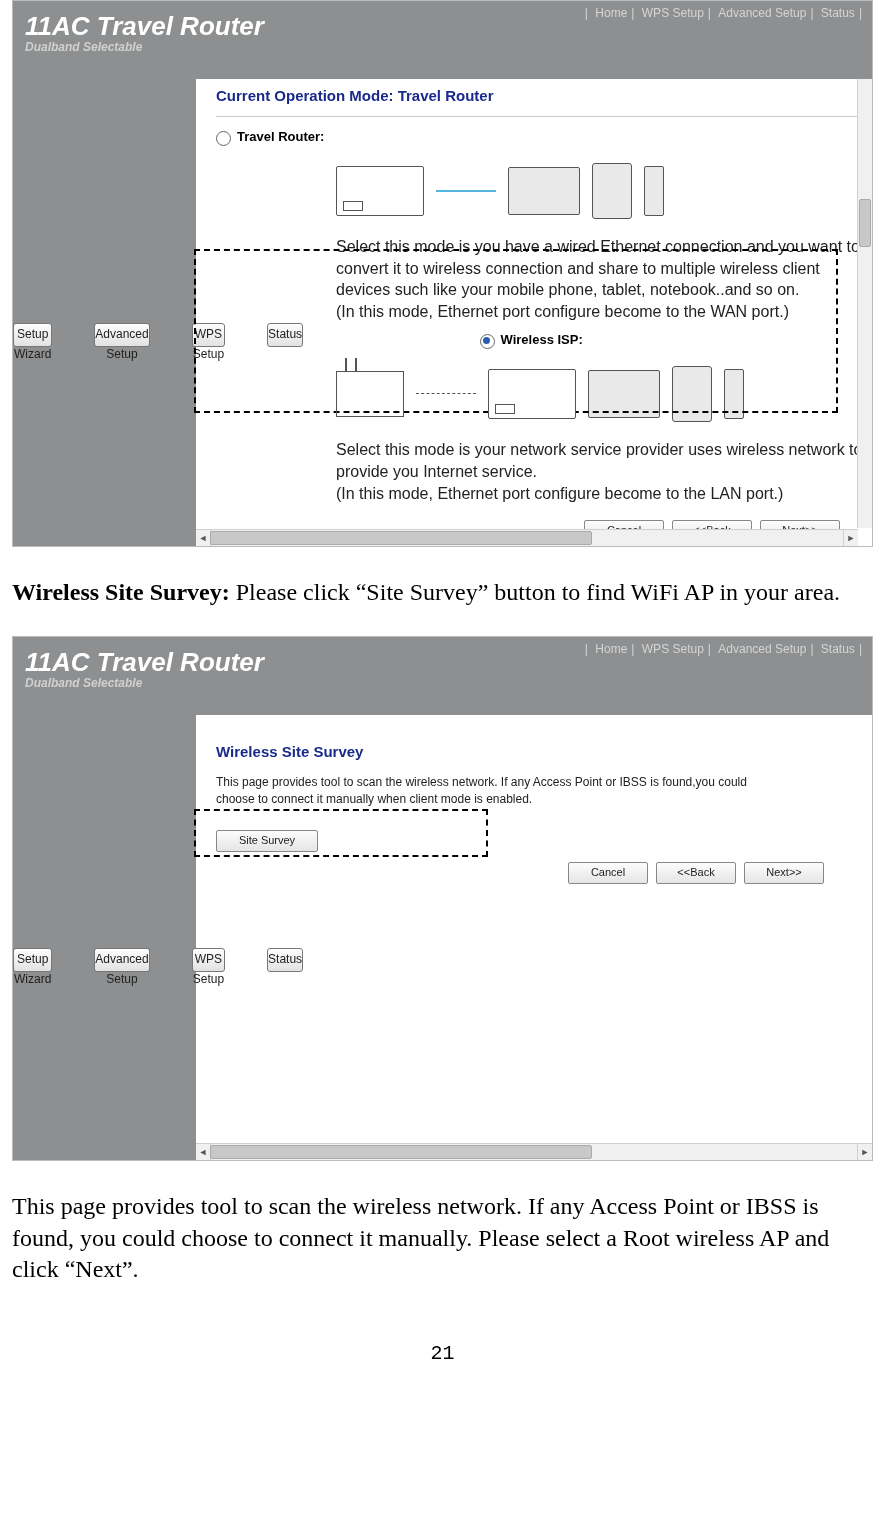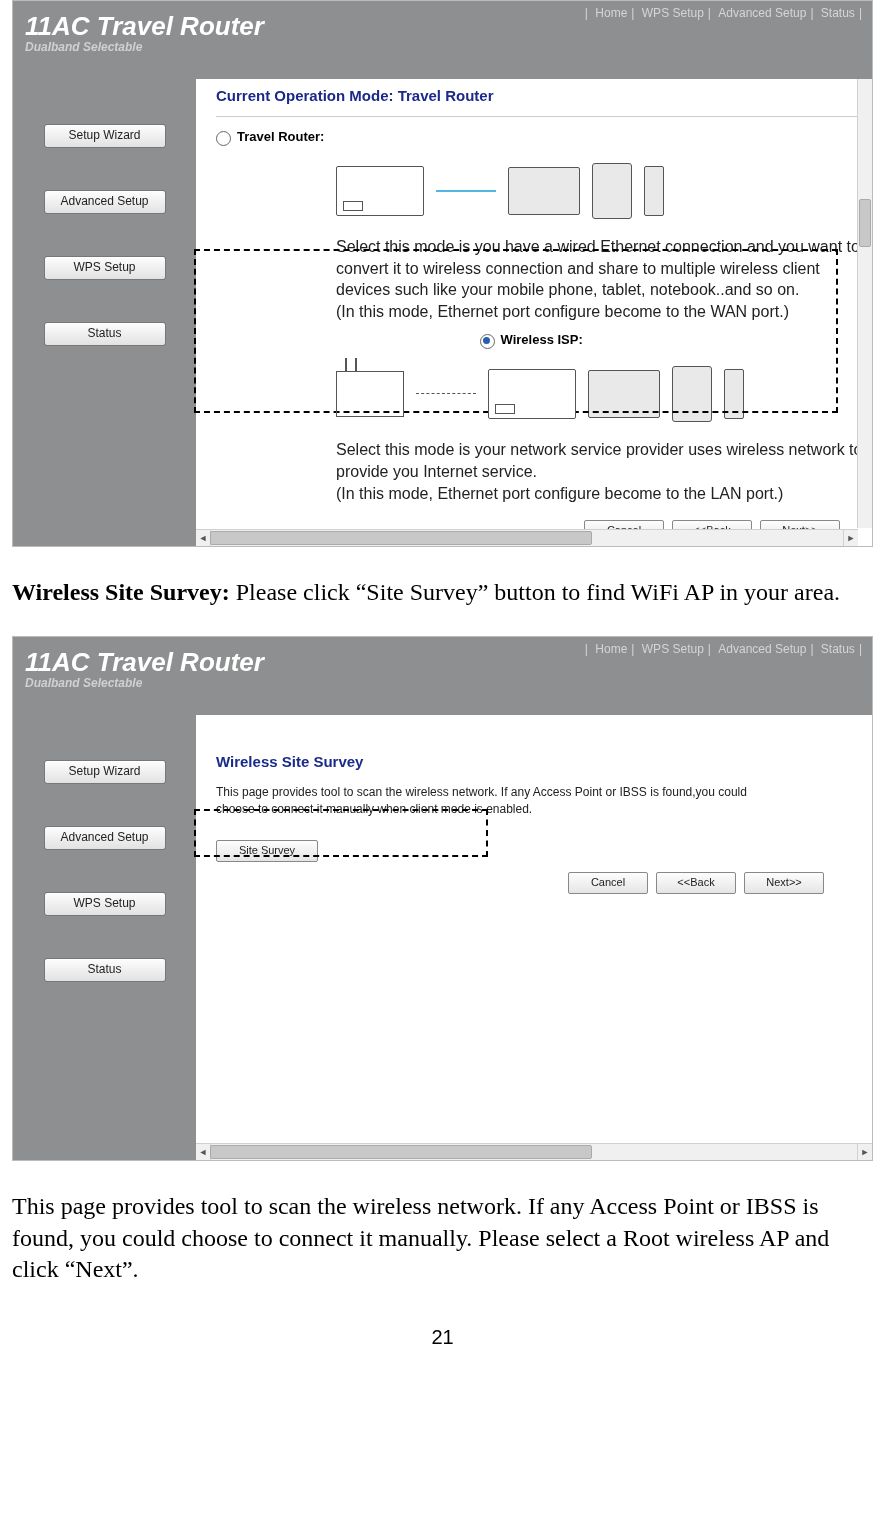--- a/index.html
+++ b/index.html
@@ -50,21 +50,21 @@
   .body-row {
     display: flex;
   }
   .sidebar {
     width: 183px;
     background: #8e8f90;
     min-height: 400px;
     padding-top: 45px;
     flex-shrink: 0;
     display:flex;
-    flex-direction:column;
+    flex-direction:row;
     align-items:center;
     gap:42px;
   }
   .side-btn {
     width: 120px;
     height: 22px;
     background: linear-gradient(#fdfdfd,#e2e2e2);
     border: 1px solid #777;
     border-radius: 3px;
     font-size: 12px;
@@ -160,24 +160,24 @@
     border-radius:2px;font-size:11px;line-height:18px;text-align:center;
   }
   .doc-text{
     font-family: "Times New Roman", serif;
     font-size:24px;
     line-height:1.3;
     margin: 10px 0 28px 0;
   }
   .doc-text .bold{font-weight:bold;}
   .page-num{
-    font-family:Liberation Sans, sans-serif;
+    font-family:Liberation Mono, monospace;
     font-size:20px;
     text-align:center;
-    margin-top:41px;
+    margin-top:57px;
   }
   .survey-btn{
     width:100px;height:20px;background:linear-gradient(#fdfdfd,#e5e5e5);border:1px solid #888;
     border-radius:2px;font-size:11px;line-height:18px;text-align:center;margin-top:22px;
   }
   .content2-desc{font-size:12px;line-height:1.4;margin-top:14px;}
 </style>
 </head>
 <body>
 
@@ -272,21 +272,21 @@
       </div>
     </div>
     <div class="body-row">
       <div class="sidebar" style="min-height:400px;">
         <div class="side-btn">Setup Wizard</div>
         <div class="side-btn">Advanced Setup</div>
         <div class="side-btn">WPS Setup</div>
         <div class="side-btn">Status</div>
       </div>
       <div class="content" style="min-height:400px;">
-        <div class="content-title" style="color:#1a2a8a;margin-top:32px;">Wireless Site Survey</div>
+        <div class="content-title" style="color:#1a2a8a;margin-top:22px;">Wireless Site Survey</div>
         <div class="content2-desc" style="max-width:540px;">This page provides tool to scan the wireless network. If any Access Point or IBSS is found,you could choose to connect it manually when client mode is enabled.</div>
 
         <div class="dash-select" style="left:-2px;top:94px;width:290px;height:44px;"></div>
 
         <div class="survey-btn">Site Survey</div>
 
         <div class="wiz-buttons" style="margin-top:10px;margin-right:40px;">
           <div class="wiz-btn">Cancel</div>
           <div class="wiz-btn">&lt;&lt;Back</div>
           <div class="wiz-btn">Next&gt;&gt;</div>

